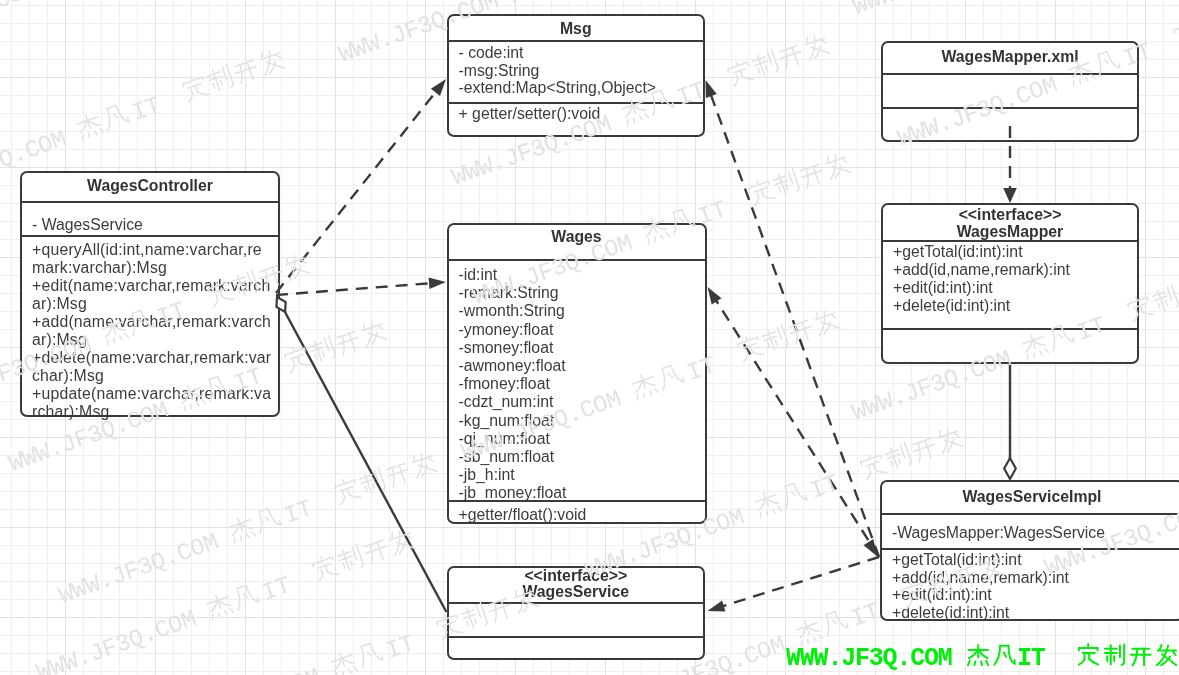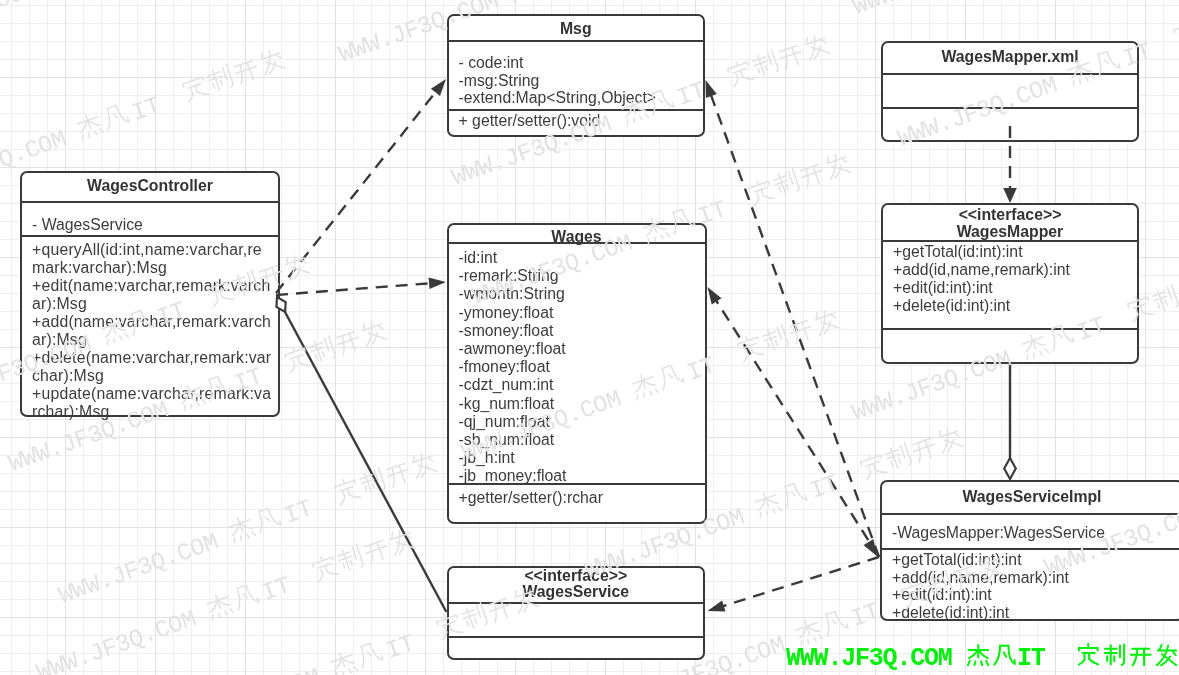--- a/index.html
+++ b/index.html
@@ -22,27 +22,27 @@
 <body>
 <div id="stage">
 
 <div class="box " style="left:20px;top:171px;width:260px;height:245.5px">
  <div class="ttl" style="height:28px;line-height:26px">WagesController</div>
  <div class="sec" style="height:33.5px;line-height:28px;padding-top:8px">- WagesService</div>
  <div class="sec mth" style="line-height:18px;padding-top:4.5px">+queryAll(id:int,name:varchar,re<br>mark:varchar):Msg<br>+edit(name:varchar,remark:varch<br>ar):Msg<br>+add(name:varchar,remark:varch<br>ar):Msg<br>+delete(name:varchar,remark:var<br>char):Msg<br>+update(name:varchar,remark:va<br>rchar):Msg</div>
 </div>
 <div class="box " style="left:446.5px;top:14px;width:258.5px;height:123px">
  <div class="ttl" style="height:24px;line-height:26px">Msg</div>
- <div class="sec" style="height:69px;line-height:17.6px;padding-top:12px">- code:int<br>-msg:String<br>-extend:Map&lt;String,Object&gt;</div>
+ <div class="sec" style="height:62px;line-height:17.6px;padding-top:2px">- code:int<br>-msg:String<br>-extend:Map&lt;String,Object&gt;</div>
  <div class="sec" style="line-height:18px;padding-top:1px">+ getter/setter():void</div>
 </div>
 <div class="box " style="left:446.5px;top:223px;width:260px;height:301px">
- <div class="ttl" style="height:17px;line-height:24px">Wages</div>
+ <div class="ttl" style="height:34px;line-height:24px">Wages</div>
  <div class="sec" style="height:241px;line-height:18.2px;padding-top:5px">-id:int<br>-remark:String<br>-wmonth:String<br>-ymoney:float<br>-smoney:float<br>-awmoney:float<br>-fmoney:float<br>-cdzt_num:int<br>-kg_num:float<br>-qj_num:float<br>-sb_num:float<br>-jb_h:int<br>-jb_money:float</div>
- <div class="sec" style="line-height:18px;padding-top:4px">+getter/setter():rchar</div>
+ <div class="sec" style="line-height:18px;padding-top:4px">+getter/float():void</div>
 </div>
 <div class="box " style="left:446.5px;top:566px;width:258.5px;height:94px">
  <div class="ttl" style="height:33.5px;line-height:16.4px;padding-top:0px">&lt;&lt;interface&gt;&gt;<br>WagesService</div>
  <div class="sec" style="height:34px"></div>
  <div class="sec" style="height:24px"></div>
 </div>
 <div class="box " style="left:881px;top:41px;width:258px;height:101px">
  <div class="ttl" style="height:29.5px;line-height:28px">WagesMapper.xml</div>
  <div class="sec" style="height:34.5px"></div>
  <div class="sec" style="height:30px"></div>

